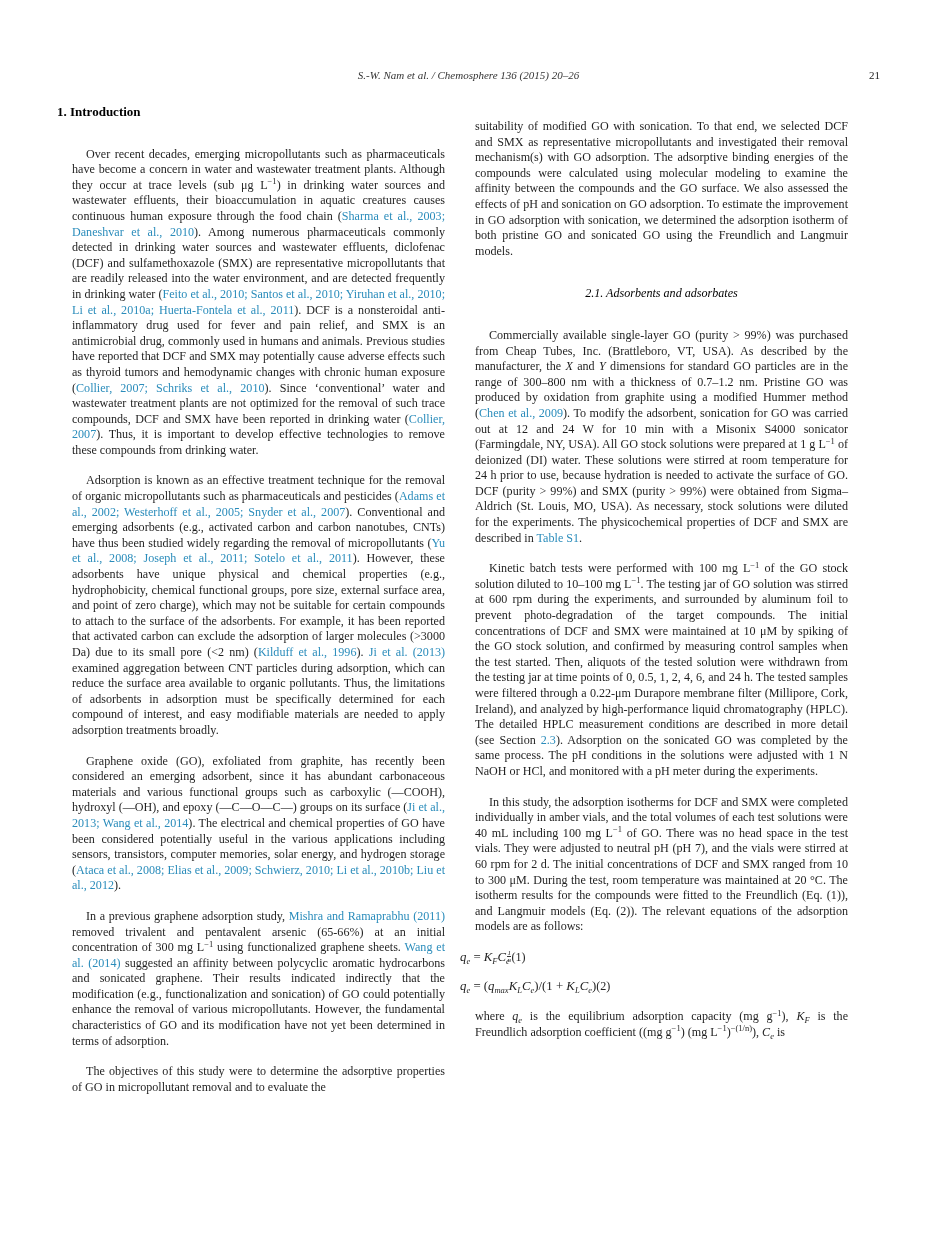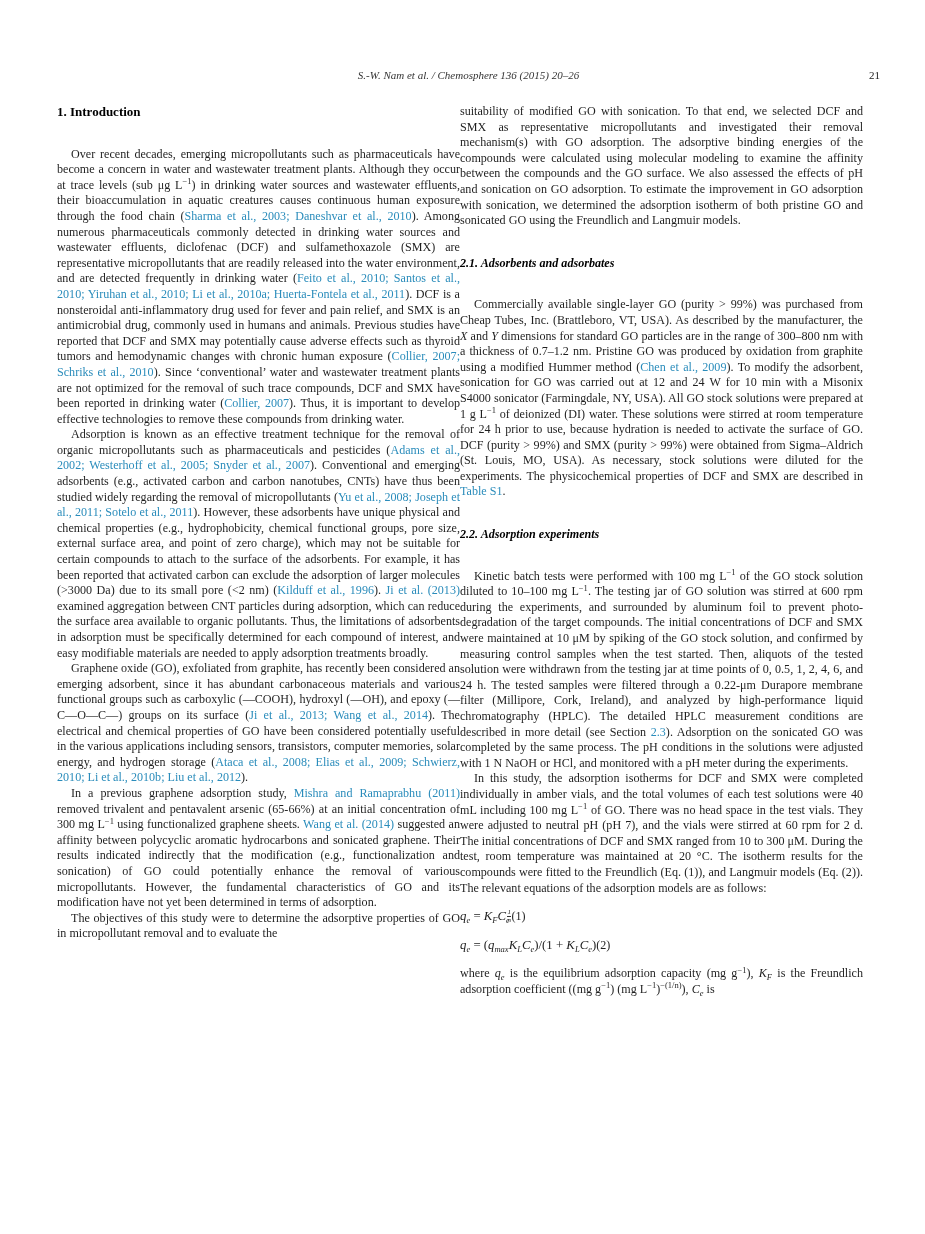--- a/index.html
+++ b/index.html
@@ -16,23 +16,23 @@
     position:absolute; top:69px; left:57px; width:823px;
     font-size:11px; font-style:italic; color:#333; text-align:center;
   }
   .rh-page{ position:absolute; right:0; top:0; font-style:normal; color:#222;margin-left:29px; }
 
   .content{ position:absolute; top:104px; left:57px; width:823px; display:flex; }
   .col{ width:403px; font-size:12.1px; line-height:15.6px; text-align:justify; hyphens:auto; }
 
   h2{ font-size:13px; font-weight:bold; color:#000; margin:0 0 27px; text-align:left; }
   h2.mt{ margin:26px 0 0; }
-  h3{ font-size:12.1px; font-style:italic; font-weight:bold; color:#000; margin:27px 0 26px; text-align:left; }
+  h3{ font-size:12.1px; font-style:italic; font-weight:normal; color:#000; margin:27px 0 26px; text-align:center; }
 
-  p{ margin:0; text-indent:14px; }
+  p{ margin:15px; text-indent:14px; }
   p.noindent{ text-indent:0; }
 
   .link{ color:var(--link); }
   .it{ font-style:italic; }
   .sub{ font-size:8.5px; position:relative; top:3px; line-height:0; }
   .sup{ font-size:8.5px; position:relative; top:-4.5px; line-height:0; }
 
   .equation{
     display:flex; align-items:center;
     margin:13px 0; font-size:12.8px; text-align:left;
@@ -65,21 +65,20 @@
       <p><span>The objectives of this study were to determine the adsorptive properties of GO in micropollutant removal and to evaluate the</span></p>
     </div>
 
     <div class="col">
       <p class="noindent"><span>suitability of modified GO with sonication. To that end, we selected DCF and SMX as representative micropollutants and investigated their removal mechanism(s) with GO adsorption. The adsorptive binding energies of the compounds were calculated using molecular modeling to examine the affinity between the compounds and the GO surface. We also assessed the effects of pH and sonication on GO adsorption. To estimate the improvement in GO adsorption with sonication, we determined the adsorption isotherm of both pristine GO and sonicated GO using the Freundlich and Langmuir models.</span></p>
 
 
       <h3>2.1. Adsorbents and adsorbates</h3>
       <p><span>Commercially available single-layer GO (purity &gt; 99%) was purchased from Cheap Tubes, Inc. (Brattleboro, VT, USA). As described by the manufacturer, the </span><span class="it">X</span><span> and </span><span class="it">Y</span><span> dimensions for standard GO particles are in the range of 300–800 nm with a thickness of 0.7–1.2 nm. Pristine GO was produced by oxidation from graphite using a modified Hummer method (</span><span class="link">Chen et al., 2009</span><span>). To modify the adsorbent, sonication for GO was carried out at 12 and 24 W for 10 min with a Misonix S4000 sonicator (Farmingdale, NY, USA). All GO stock solutions were prepared at 1 g L</span><span class="sup">−1</span><span> of deionized (DI) water. These solutions were stirred at room temperature for 24 h prior to use, because hydration is needed to activate the surface of GO. DCF (purity &gt; 99%) and SMX (purity &gt; 99%) were obtained from Sigma–Aldrich (St. Louis, MO, USA). As necessary, stock solutions were diluted for the experiments. The physicochemical properties of DCF and SMX are described in </span><span class="link">Table S1</span><span>.</span></p>
 
-      <h3>2.2. Adsorption experiments</h3>
       <p><span>Kinetic batch tests were performed with 100 mg L</span><span class="sup">−1</span><span> of the GO stock solution diluted to 10–100 mg L</span><span class="sup">−1</span><span>. The testing jar of GO solution was stirred at 600 rpm during the experiments, and surrounded by aluminum foil to prevent photo-degradation of the target compounds. The initial concentrations of DCF and SMX were maintained at 10 μM by spiking of the GO stock solution, and confirmed by measuring control samples when the test started. Then, aliquots of the tested solution were withdrawn from the testing jar at time points of 0, 0.5, 1, 2, 4, 6, and 24 h. The tested samples were filtered through a 0.22-μm Durapore membrane filter (Millipore, Cork, Ireland), and analyzed by high-performance liquid chromatography (HPLC). The detailed HPLC measurement conditions are described in more detail (see Section </span><span class="link">2.3</span><span>). Adsorption on the sonicated GO was completed by the same process. The pH conditions in the solutions were adjusted with 1 N NaOH or HCl, and monitored with a pH meter during the experiments.</span></p>
       <p><span>In this study, the adsorption isotherms for DCF and SMX were completed individually in amber vials, and the total volumes of each test solutions were 40 mL including 100 mg L</span><span class="sup">−1</span><span> of GO. There was no head space in the test vials. They were adjusted to neutral pH (pH 7), and the vials were stirred at 60 rpm for 2 d. The initial concentrations of DCF and SMX ranged from 10 to 300 μM. During the test, room temperature was maintained at 20 °C. The isotherm results for the compounds were fitted to the Freundlich (Eq. (1)), and Langmuir models (Eq. (2)). The relevant equations of the adsorption models are as follows:</span></p>
 
       <div class="equation">
         <span class="eq-body"><span class="it">q</span><span class="it sub">e</span><span> = </span><span class="it">K</span><span class="it sub">F</span><span class="it">C</span><span class="it sub">e</span><span class="frac">
               <span>1</span>
               <span>n</span>
             </span></span>
         <span class="eq-num">(1)</span>
       </div>

